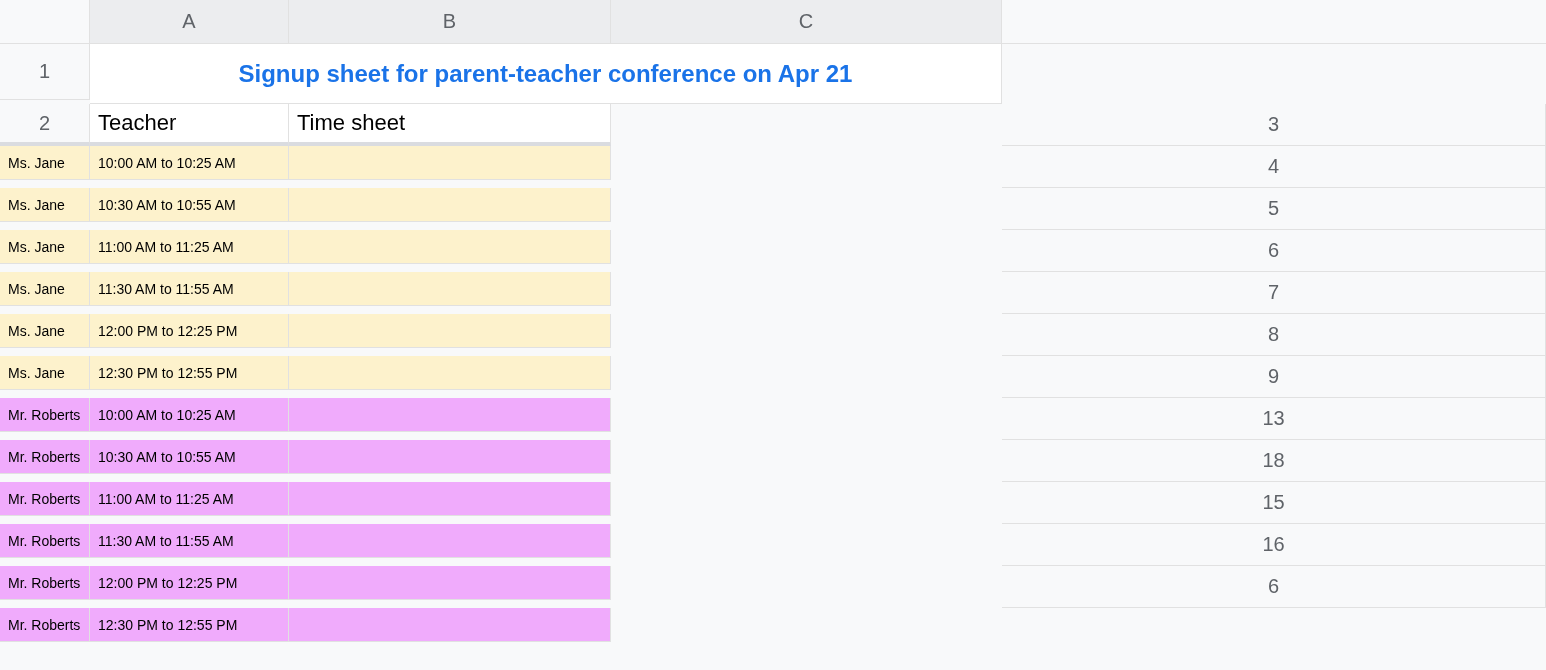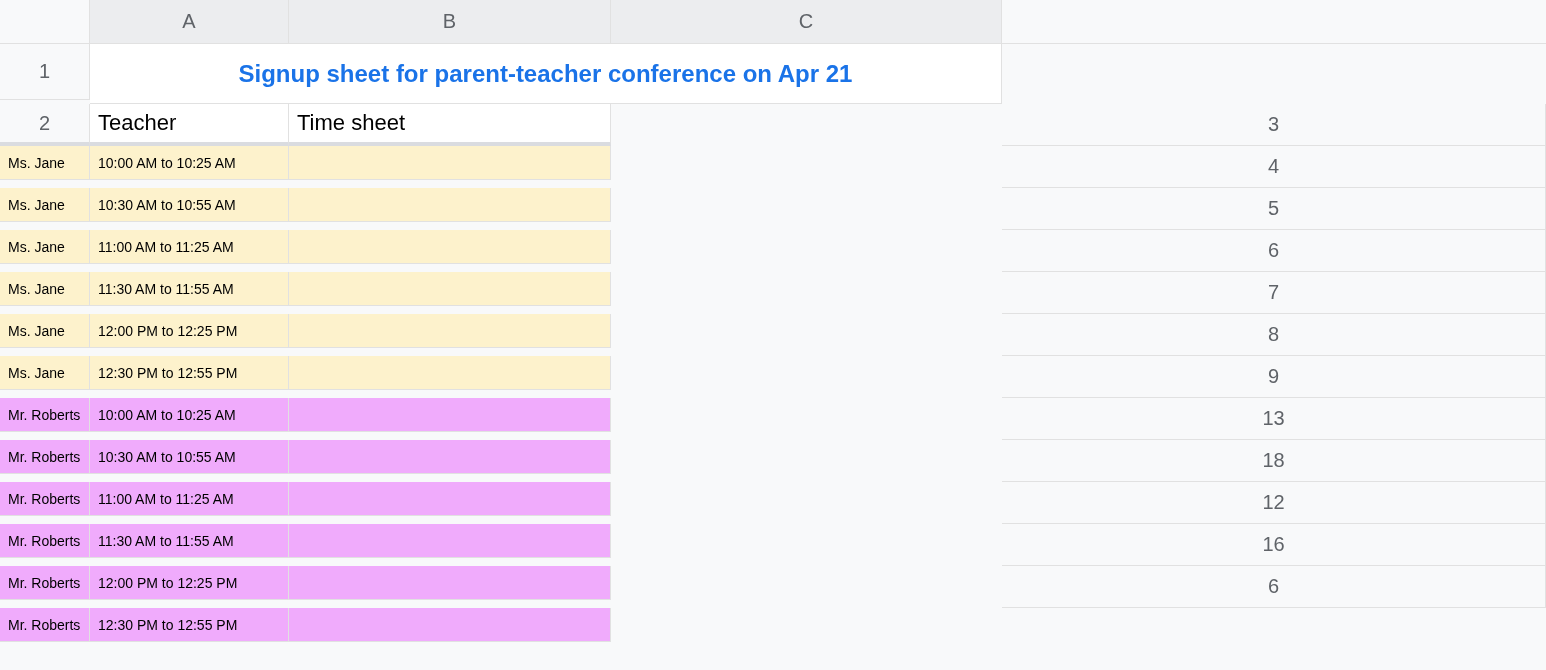--- a/index.html
+++ b/index.html
@@ -170,21 +170,21 @@
   <div class="data-cell pink-bg">10:30 AM to 10:55 AM</div>
   <div class="data-cell pink-bg"></div>
   <div class="empty-right h-42"></div>
 
   <div class="row-header h-42">18</div>
   <div class="data-cell pink-bg">Mr. Roberts</div>
   <div class="data-cell pink-bg">11:00 AM to 11:25 AM</div>
   <div class="data-cell pink-bg"></div>
   <div class="empty-right h-42"></div>
 
-  <div class="row-header h-42">12</div>
+  <div class="row-header h-42">15</div>
   <div class="data-cell pink-bg">Mr. Roberts</div>
   <div class="data-cell pink-bg">11:30 AM to 11:55 AM</div>
   <div class="data-cell pink-bg"></div>
   <div class="empty-right h-42"></div>
 
   <div class="row-header h-42">16</div>
   <div class="data-cell pink-bg">Mr. Roberts</div>
   <div class="data-cell pink-bg">12:00 PM to 12:25 PM</div>
   <div class="data-cell pink-bg"></div>
   <div class="empty-right h-42"></div>

